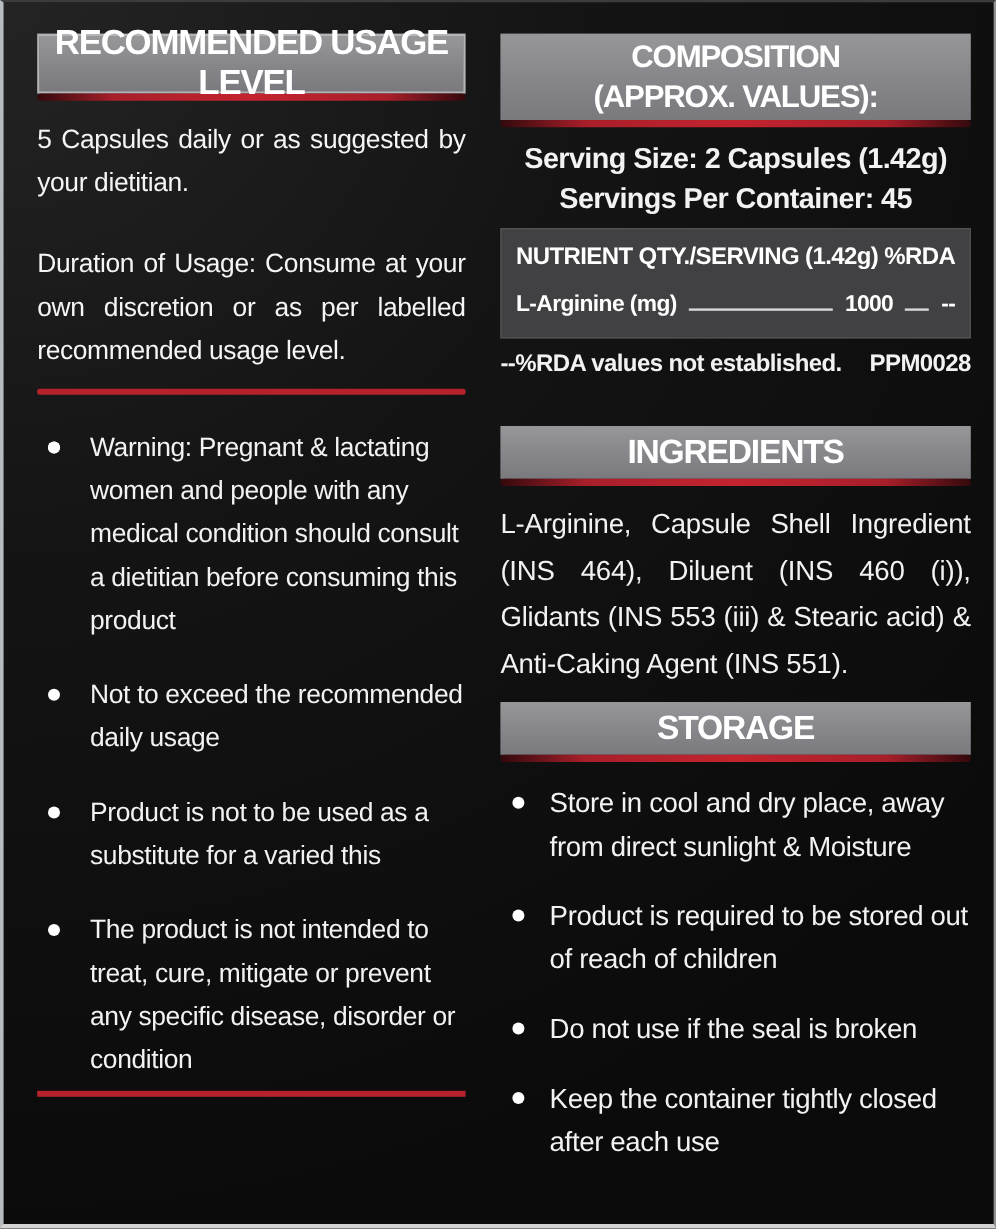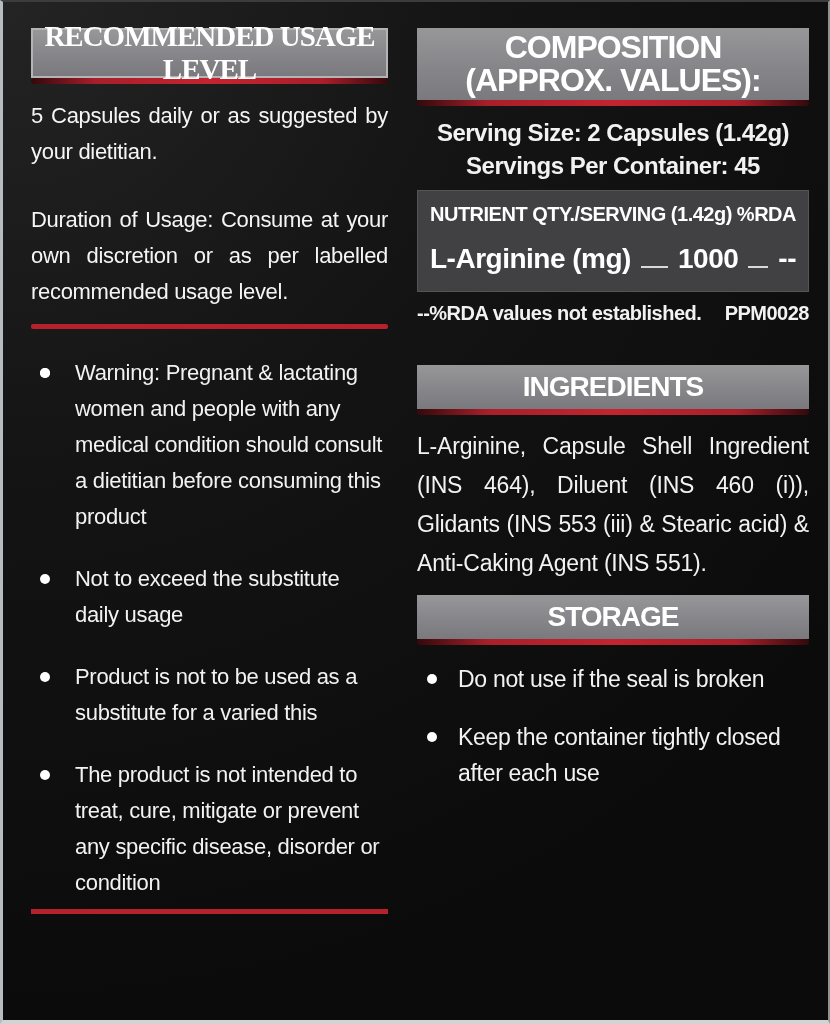--- a/index.html
+++ b/index.html
@@ -27,23 +27,23 @@
   .col-right { width: 392px; flex: none; }
 
   .header-bar {
     background: linear-gradient(180deg, #97979a 0%, #86868a 55%, #7a7a7e 100%);
     color: #ffffff;
     font-weight: 700;
     letter-spacing: -1px;
     text-align: center;
     display: flex; flex-direction: column; justify-content: center;
   }
-  .header-bar.bordered { border: 2px solid #b4b4b7; font-family: Liberation Serif, serif; }
+  .header-bar.bordered { border: 2px solid #b4b4b7; }
   .hb-left { height: 50px; font-size: 29px; }
-  .hb-comp { height: 72px; font-size: 32px; line-height: 33px; }
+  .hb-comp { height: 72px; font-size: 26px; line-height: 33px; }
   .hb-small { height: 44px; font-size: 28px; }
   .red-underline {
     height: 6px;
     border-radius: 3px;
     background: linear-gradient(90deg, #33090c 0%, #a81f2a 18%, #c4242f 50%, #a81f2a 82%, #33090c 100%);
   }
   .red-divider {
     height: 5px;
     background: #b5222c;
     border-radius: 2px;
@@ -81,21 +81,21 @@
     border: 1px solid #555558;
     padding: 12px 12px 16px 12px;
   }
   .nt-head {
     display: flex; justify-content: space-between; align-items: baseline;
     font-weight: 700; font-size: 20px; letter-spacing: -0.5px; color: #fff;
   }
   .nt-row {
     display: flex; align-items: baseline;
     margin-top: 14px;
-    font-weight: 700; font-size: 28px; letter-spacing: -0.5px; color: #fff;
+    font-weight: 700; font-size: 19px; letter-spacing: -0.5px; color: #fff;
   }
   .nt-fill { flex: 1; border-bottom: 2px solid #d8d8d8; margin: 0 10px; height: 1em; }
   .nt-fill-short { width: 20px; border-bottom: 2px solid #d8d8d8; margin: 0 10px; height: 1em; }
   .nt-note {
     margin-top: 10px;
     display: flex; justify-content: space-between; align-items: baseline;
     font-weight: 700; font-size: 20px; letter-spacing: -0.5px;
   }
 
   .section { margin-top: 40px; }
@@ -133,21 +133,21 @@
     <ul class="bullets">
       <li class="bold">
         <span class="dot"></span>
       </li>
       <li>
         <span class="dot"></span>
         <span>Warning: Pregnant &amp; lactating women and people with any medical condition should consult a dietitian before consuming this product</span>
       </li>
       <li>
         <span class="dot"></span>
-        <span>Not to exceed the substitute daily usage</span>
+        <span>Not to exceed the recommended daily usage</span>
       </li>
       <li>
         <span class="dot"></span>
         <span>Product is not to be used as a substitute for a varied this</span>
       </li>
       <li>
         <span class="dot"></span>
         <span>The product is not intended to treat, cure, mitigate or prevent any specific disease, disorder or condition</span>
       </li>
     </ul>
@@ -198,20 +198,28 @@
 
     <div class="section storage">
       <div class="header-bar hb-small">
         <span>STORAGE</span>
       </div>
       <div class="red-underline"></div>
 
       <ul class="bullets storage-list">
         <li>
           <span class="dot"></span>
+          <span>Store in cool and dry place, away from direct sunlight &amp; Moisture</span>
+        </li>
+        <li>
+          <span class="dot"></span>
+          <span>Product is required to be stored out of reach of children</span>
+        </li>
+        <li>
+          <span class="dot"></span>
           <span>Do not use if the seal is broken</span>
         </li>
         <li>
           <span class="dot"></span>
           <span>Keep the container tightly closed after each use</span>
         </li>
       </ul>
     </div>
 
   </div>

